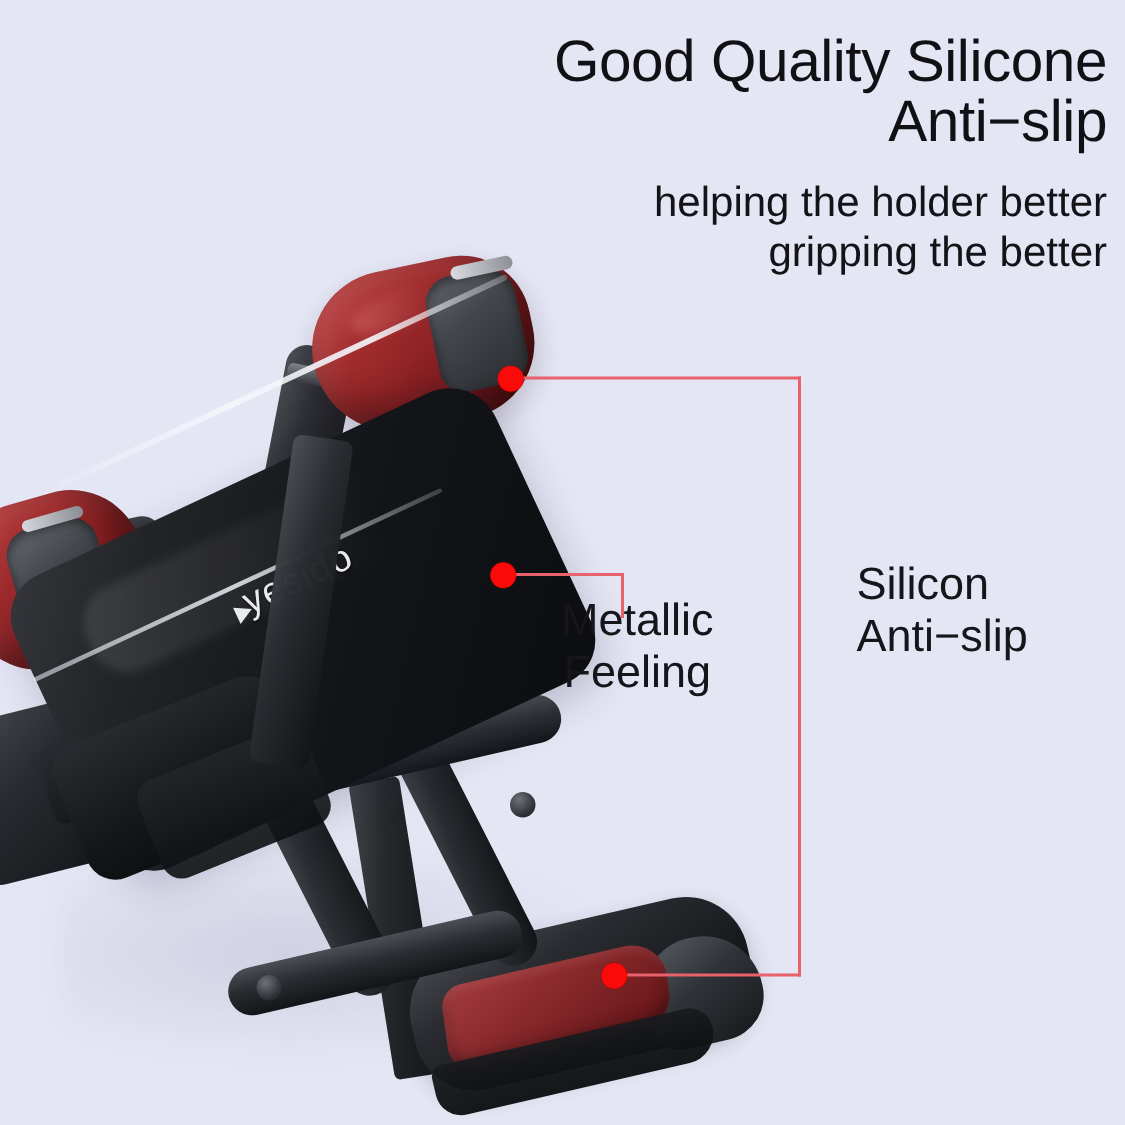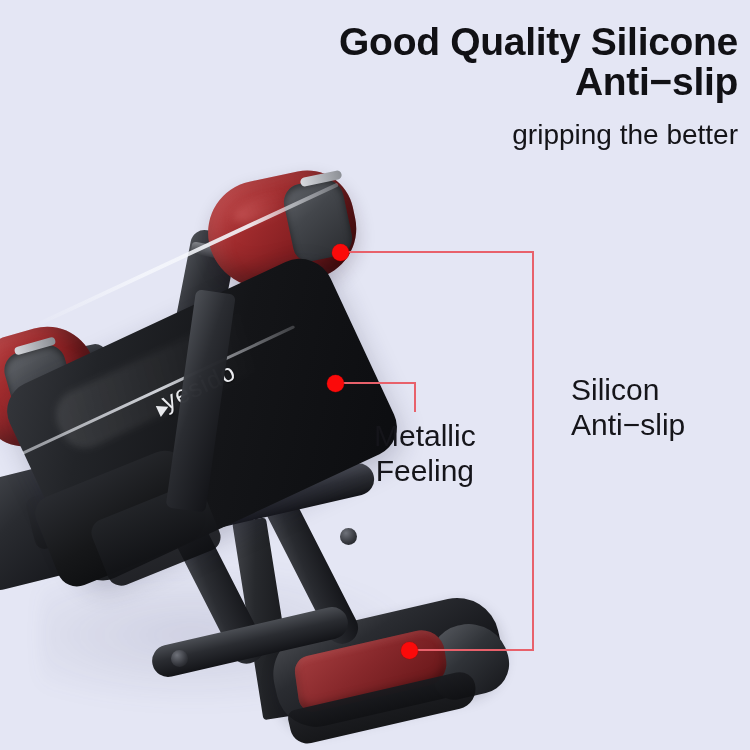--- a/index.html
+++ b/index.html
@@ -20,21 +20,21 @@
   .text-col{
     position:absolute;
     right:12px;
     top:22px;
     width:560px;
     text-align:right;
     z-index:40;
   }
   .headline{
     font-size:39px;
-    font-weight:bold;
+    font-weight:normal;
     color:#111115;
     line-height:1.03;
     letter-spacing:-0.3px;
     margin:0;
     white-space:nowrap;
   }
   .headline .l2{display:block;}
   .subhead{
     margin-top:17px;
     font-size:28px;
@@ -48,21 +48,21 @@
   
   .callout-label{
     position:absolute;
     font-size:30px;
     color:#15151a;
     line-height:1.17;
     z-index:42;
     white-space:nowrap;
   }
   .callout-label span{display:block;}
-  #label-metallic{ left:374px; top:418px; text-align:center;}
+  #label-metallic{ left:374px; top:396px; text-align:center;}
   #label-silicon{ left:571px; top:372px; text-align:left;}
 
   
   .cl{ position:absolute; background:#e8616b; z-index:38;}
   .cl.h{height:2px;}
   .cl.v{width:2px;}
   .dot{
     position:absolute;
     width:17px;height:17px;border-radius:50%;
     background:#fb0a0a;
@@ -256,20 +256,21 @@
   <div class="dot" style="left:327px;top:375px;"></div>
   <div class="cl h" style="left:335px;top:382px;width:80px;"></div>
   <div class="cl v" style="left:414px;top:382px;height:30px;"></div>
 
   <div class="text-col">
     <h1 class="headline">
       <span class="l1">Good Quality Silicone</span>
       <span class="l2">Anti−slip</span>
     </h1>
     <div class="subhead">
+      <span>helping the holder better</span>
       <span>gripping the better</span>
     </div>
   </div>
 
   <div class="callout-label" id="label-metallic">
     <span>Metallic</span>
     <span>Feeling</span>
   </div>
 
   <div class="callout-label" id="label-silicon">

